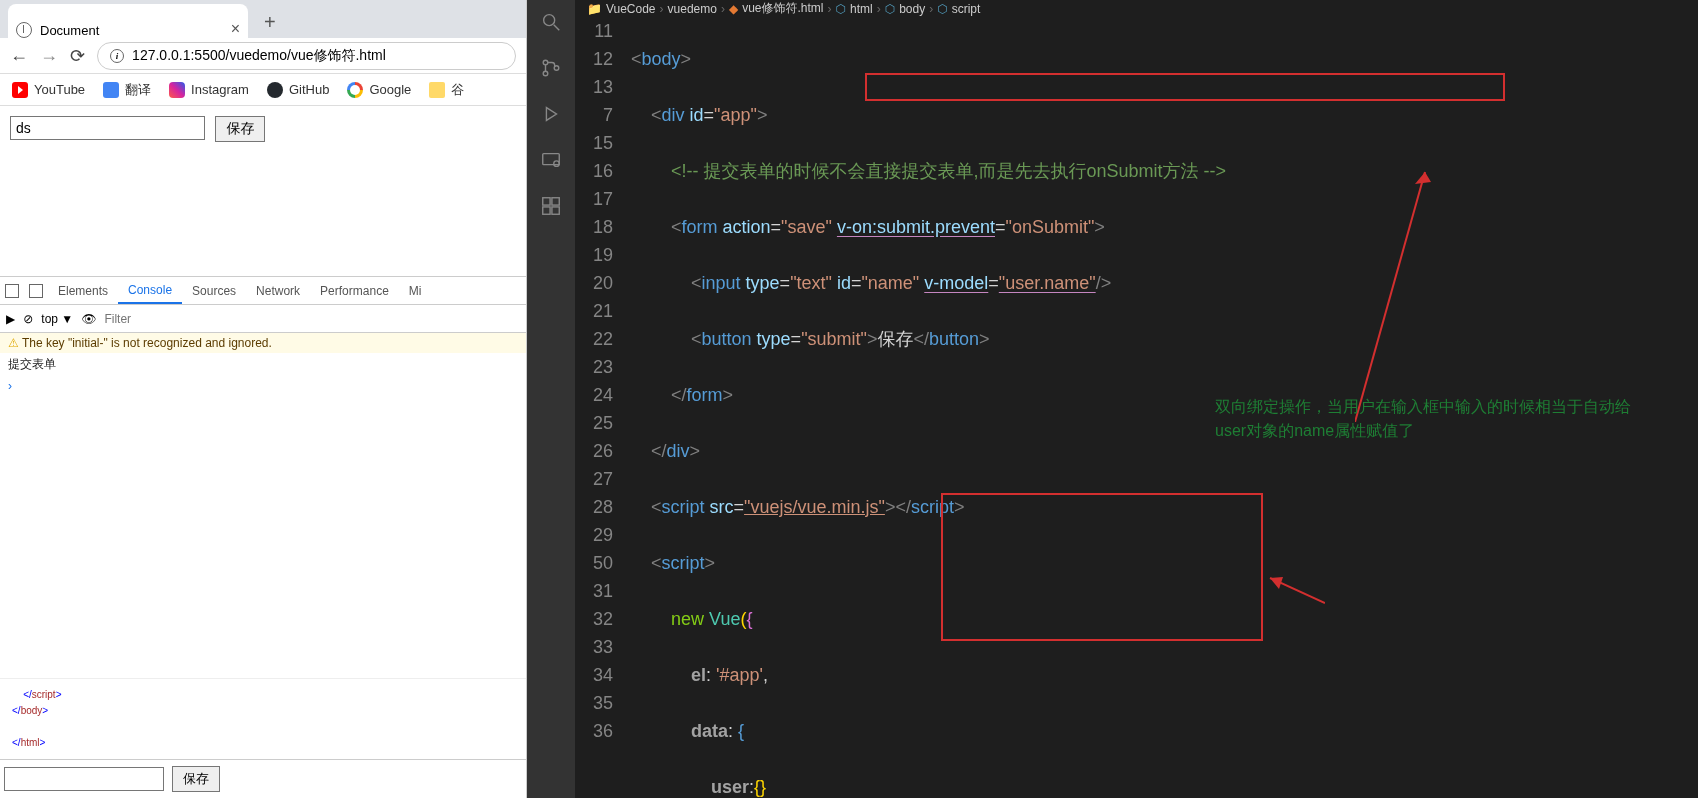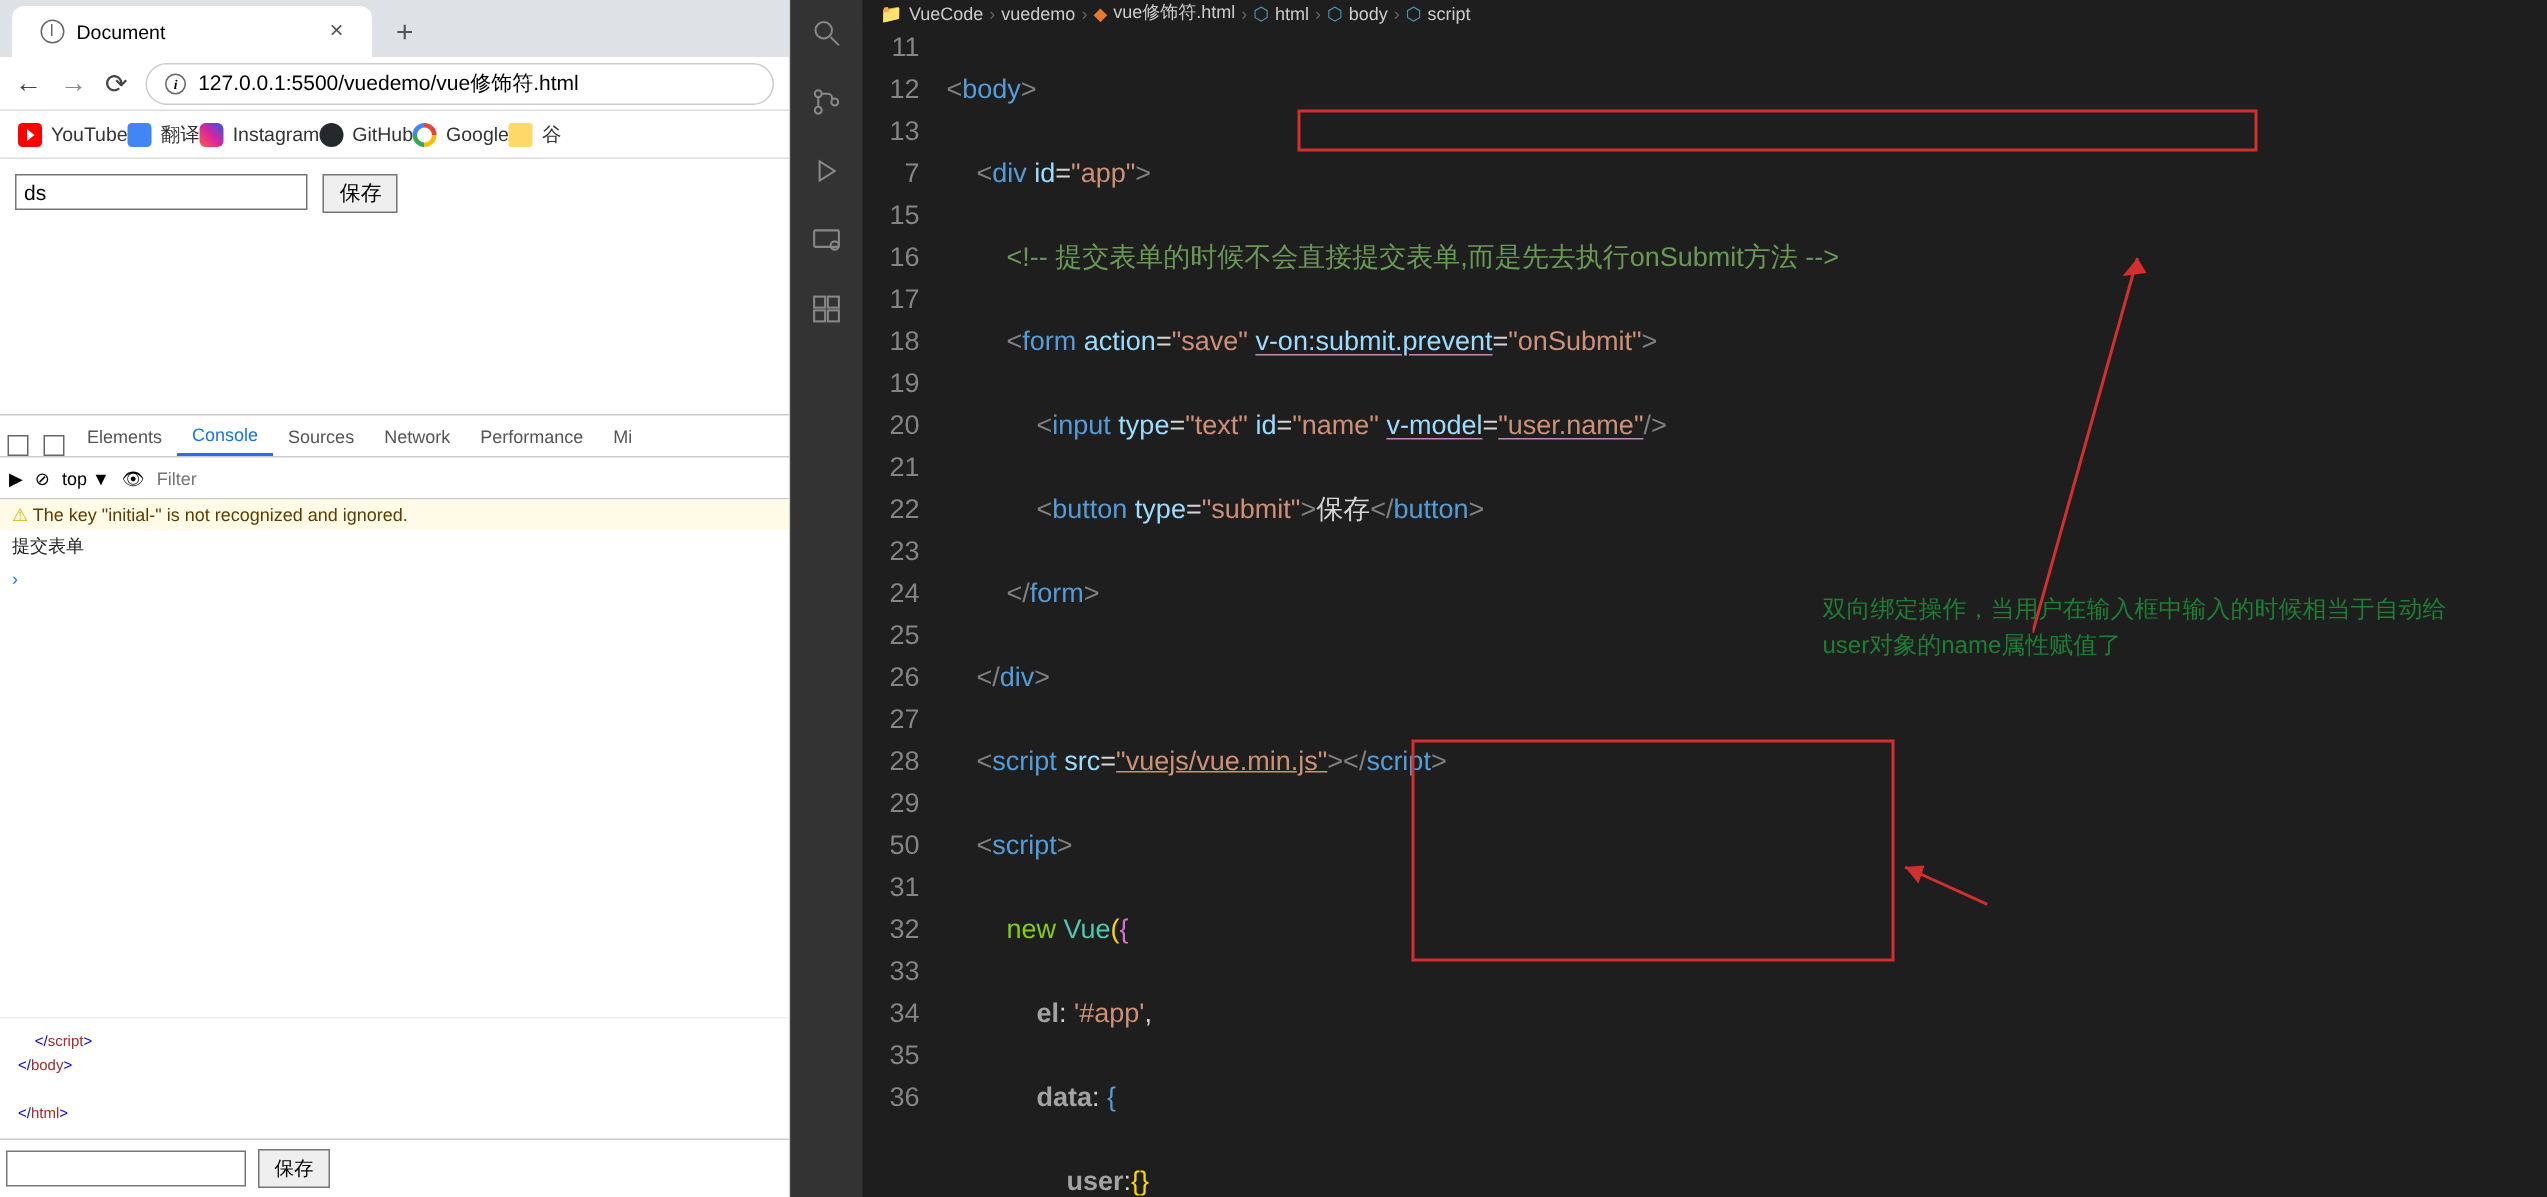--- a/index.html
+++ b/index.html
@@ -1,48 +1,48 @@
 <!DOCTYPE html>
 <html><head>
 <meta charset="utf-8">
 <style>
 * { margin: 0; padding: 0; box-sizing: border-box; font-family: -apple-system, BlinkMacSystemFont, "Segoe UI", sans-serif; }
 body { width: 1698px; height: 798px; display: flex; overflow: hidden; background: #1e1e1e; }
 
 
 .browser { width: 527px; height: 100%; background: #fff; display: flex; flex-direction: column; border-right: 1px solid #ccc; }
 .tab-bar { height: 38px; background: #dee1e6; display: flex; align-items: flex-end; padding: 0 8px; }
-.tab { background: #fff; height: 34px; border-radius: 8px 8px 0 0; display: flex; align-items: center; padding: 0 19px; gap: 8px; font-size: 13px; width: 240px; margin-top: 44px; }
+.tab { background: #fff; height: 34px; border-radius: 8px 8px 0 0; display: flex; align-items: flex-end; padding: 0 8px; gap: 8px; font-size: 13px; width: 240px; margin-top: 44px; }
 .tab-globe { width: 16px; height: 16px; border: 1.5px solid #666; border-radius: 50%; position: relative; }
 .tab-globe::after { content:""; position:absolute; top:2px; left:6px; width:1px; height:8px; background:#666; }
 .tab-close { margin-left: auto; font-size: 16px; color: #555; }
 .new-tab { margin-left: 8px; font-size: 20px; color: #555; padding: 4px 8px; }
 .addr-bar { height: 36px; display: flex; align-items: center; padding: 0 10px; gap: 12px; border-bottom: 1px solid #ddd; }
 .nav-btn { font-size: 18px; color: #888; }
 .nav-btn.active { color: #444; }
 .addr-field { flex: 1; display: flex; align-items: center; gap: 8px; border: 1px solid #ccc; border-radius: 15px; padding: 4px 12px; font-size: 14px; }
 .info-icon { width: 14px; height: 14px; border: 1.5px solid #666; border-radius: 50%; display: flex; align-items: center; justify-content: center; font-size: 9px; font-family: serif; font-style: italic; font-weight: bold; }
-.bookmarks { height: 32px; display: flex; align-items: center; padding: 0 12px; border-bottom: 1px solid #ddd; font-size: 13px; }
+.bookmarks { height: 32px; display: flex; align-items: center; gap: 18px; padding: 0 12px; border-bottom: 1px solid #ddd; font-size: 13px; }
 .bm { display: flex; align-items: center; gap: 6px; color: #333; }
 .bm-icon { width: 16px; height: 16px; display: inline-block; }
 .yt { background: #ff0000; border-radius: 3px; position: relative; }
 .yt::after { content: ""; position: absolute; top: 4px; left: 6px; border-left: 5px solid #fff; border-top: 4px solid transparent; border-bottom: 4px solid transparent; }
 .gt { background: #4285f4; border-radius: 3px; }
 .ig { background: linear-gradient(45deg,#fd5949,#d6249f,#285AEB); border-radius: 4px; }
 .gh { background: #24292e; border-radius: 50%; }
 .gg { width:16px; height:16px; background: conic-gradient(#ea4335 0 90deg,#fbbc05 90deg 180deg,#34a853 180deg 270deg,#4285f4 270deg); border-radius:50%; position:relative; }
 .gg::after { content:""; position:absolute; top:3px; left:3px; width:10px; height:10px; background:#fff; border-radius:50%; }
 .folder-i { background: #ffd968; border-radius: 2px; }
 .page-body { flex: 0 0 auto; padding: 10px; min-height: 170px; }
 .page-body input[type=text] { border: 1px solid #767676; padding: 3px 5px; font-size: 14px; width: 195px; }
 .page-body button { border: 1px solid #767676; background: #efefef; padding: 3px 10px; font-size: 14px; margin-left: 6px; }
 
 
 .devtools { border-top: 1px solid #ccc; display: flex; flex-direction: column; flex: 1; }
-.dt-tabs { height: 28px; display: flex; align-items: flex-end; border-bottom: 1px solid #ccc; font-size: 12px; color: #555; }
+.dt-tabs { height: 28px; display: flex; align-items: center; border-bottom: 1px solid #ccc; font-size: 12px; color: #555; }
 .dt-tool-i { display:inline-block; width:14px; height:14px; border:1.5px solid #666; margin:0 5px; }
 .dt-tab { padding: 0 10px; height: 100%; display: flex; align-items: center; }
 .dt-tab.active { color: #1a73e8; border-bottom: 2px solid #1a73e8; }
 .dt-filter { height: 28px; display: flex; align-items: center; border-bottom: 1px solid #ccc; padding: 0 6px; gap: 8px; font-size: 12px; }
 .dt-filter input { border: none; outline: none; font-size: 12px; flex: 1; }
 .dt-console { font-family: Menlo, Consolas, monospace; font-size: 12px; }
 .dt-warn { background: #fffbe6; padding: 3px 8px; color: #5c3c00; }
 .dt-warn::before { content: "⚠ "; color: #e0a800; }
 .dt-log { padding: 3px 8px; color: #222; }
 .dt-prompt { padding: 3px 8px; color: #1a73e8; }

